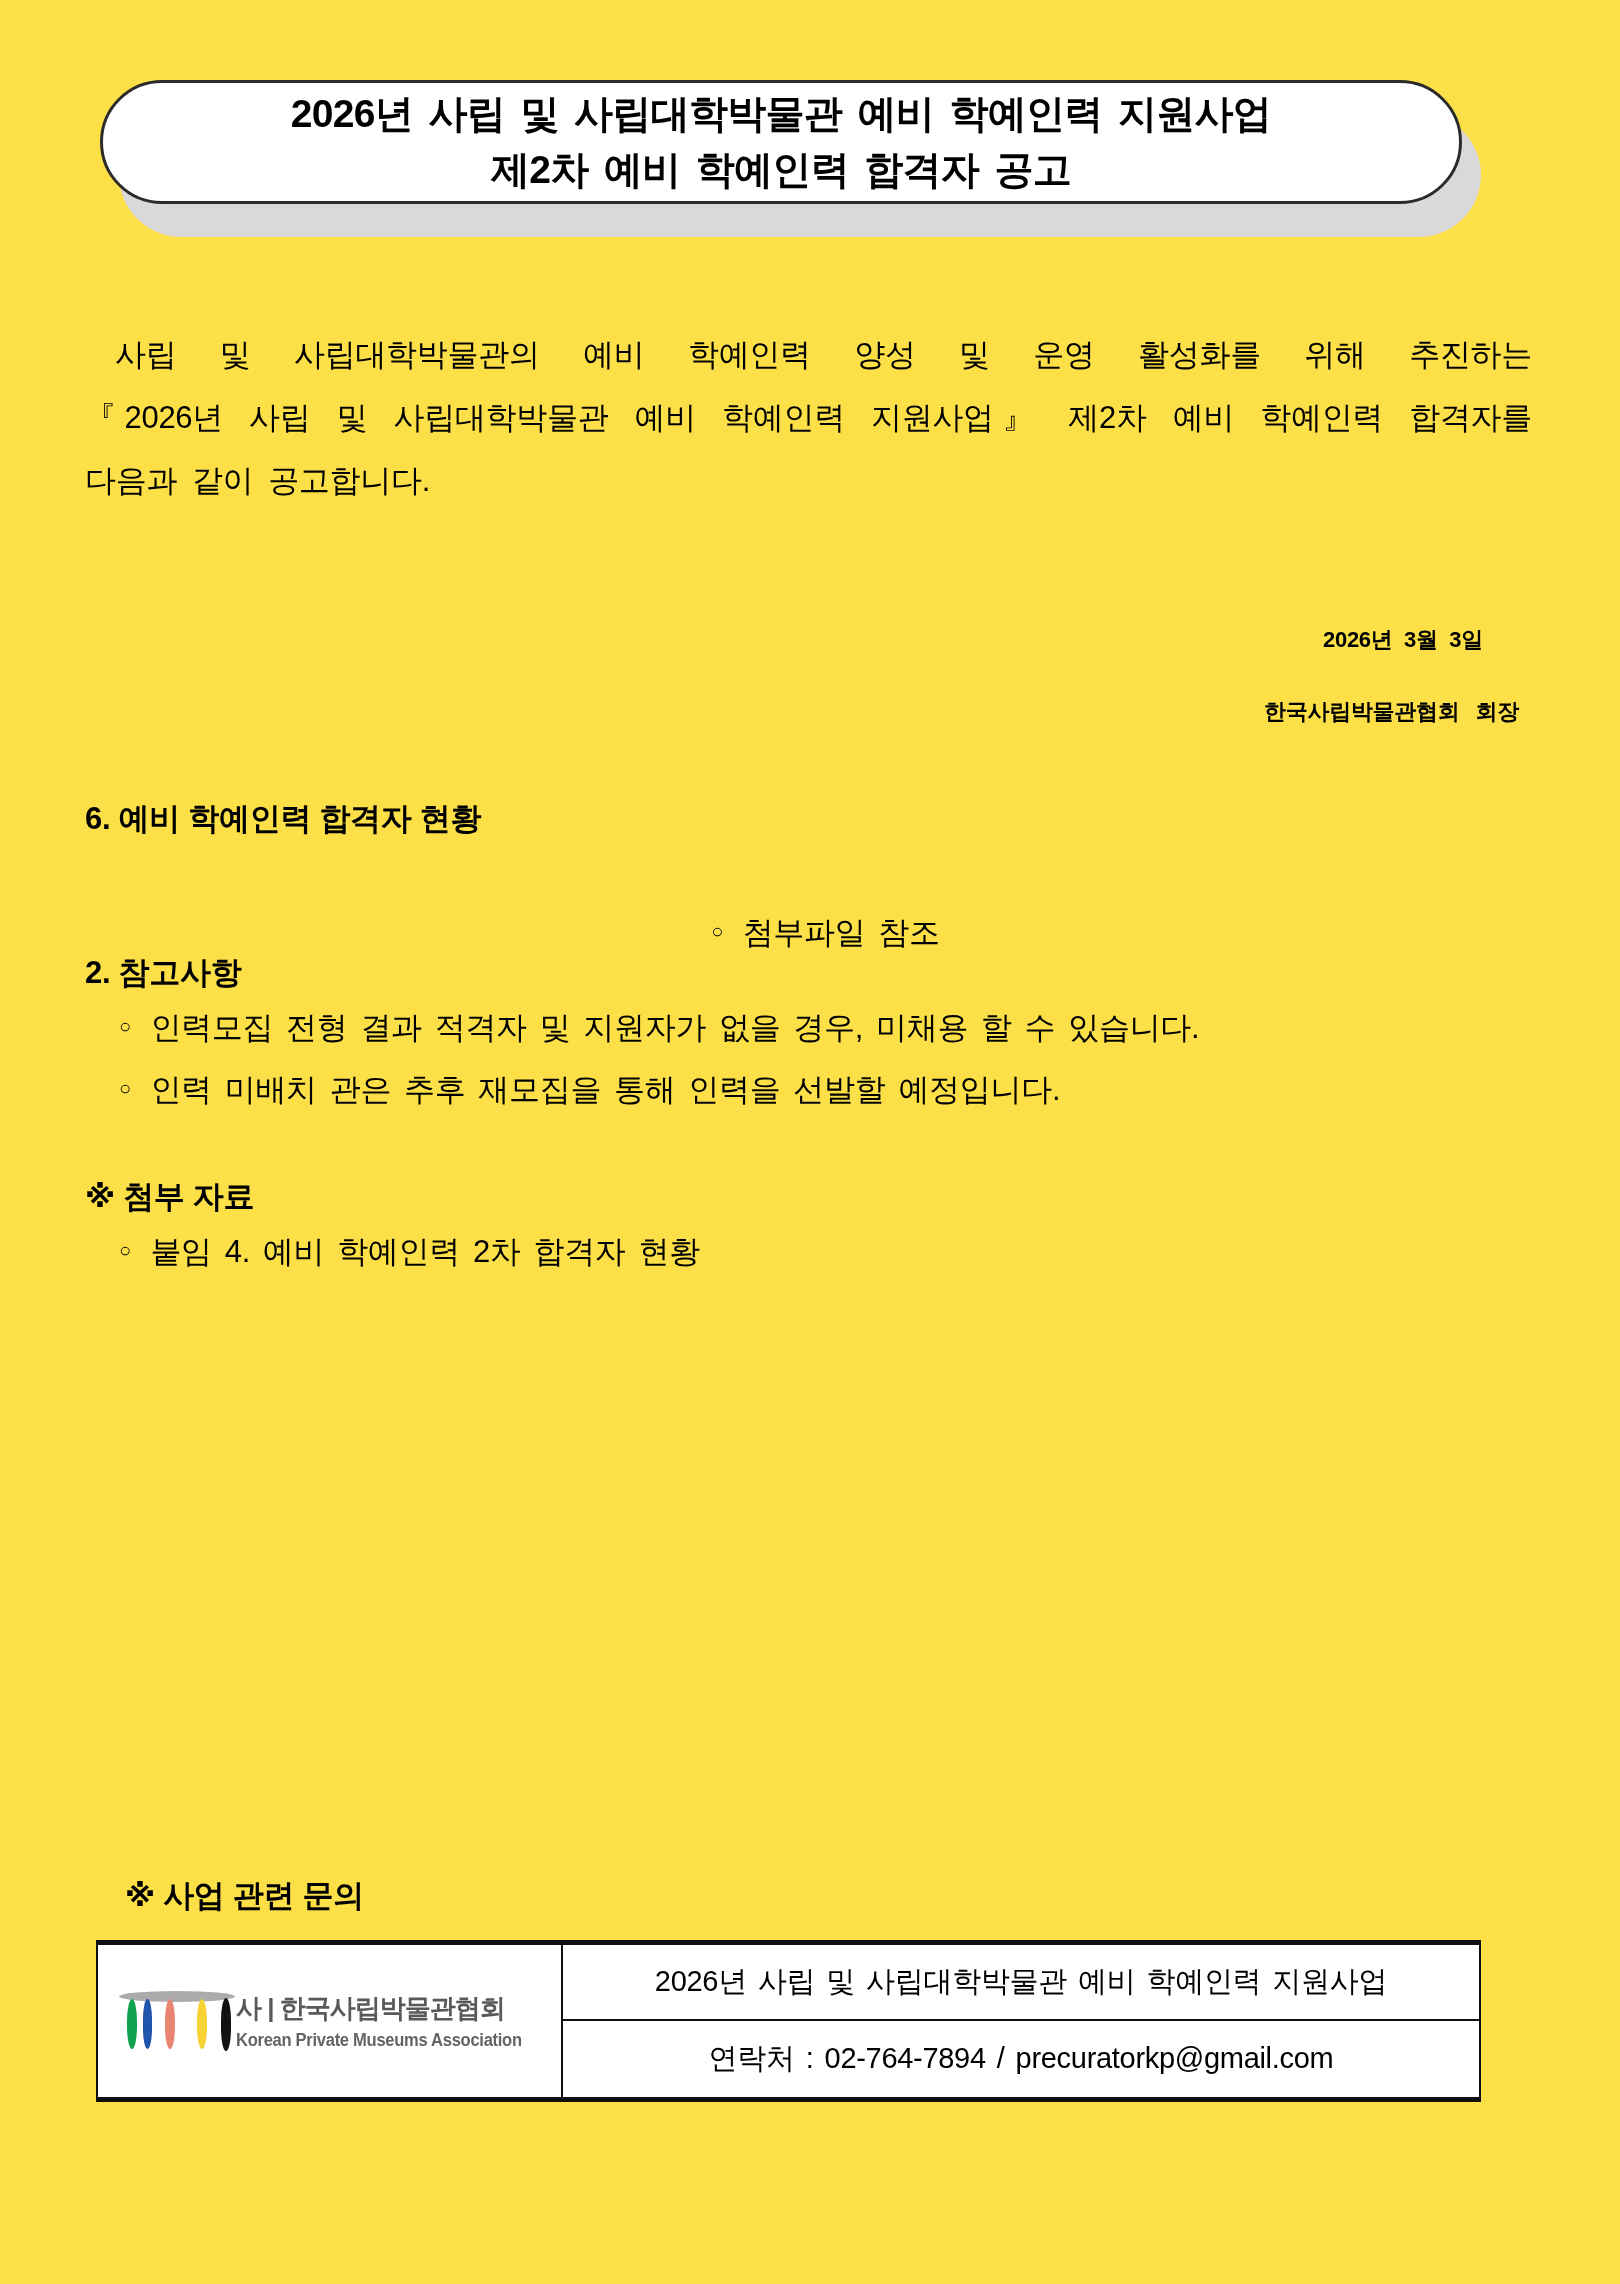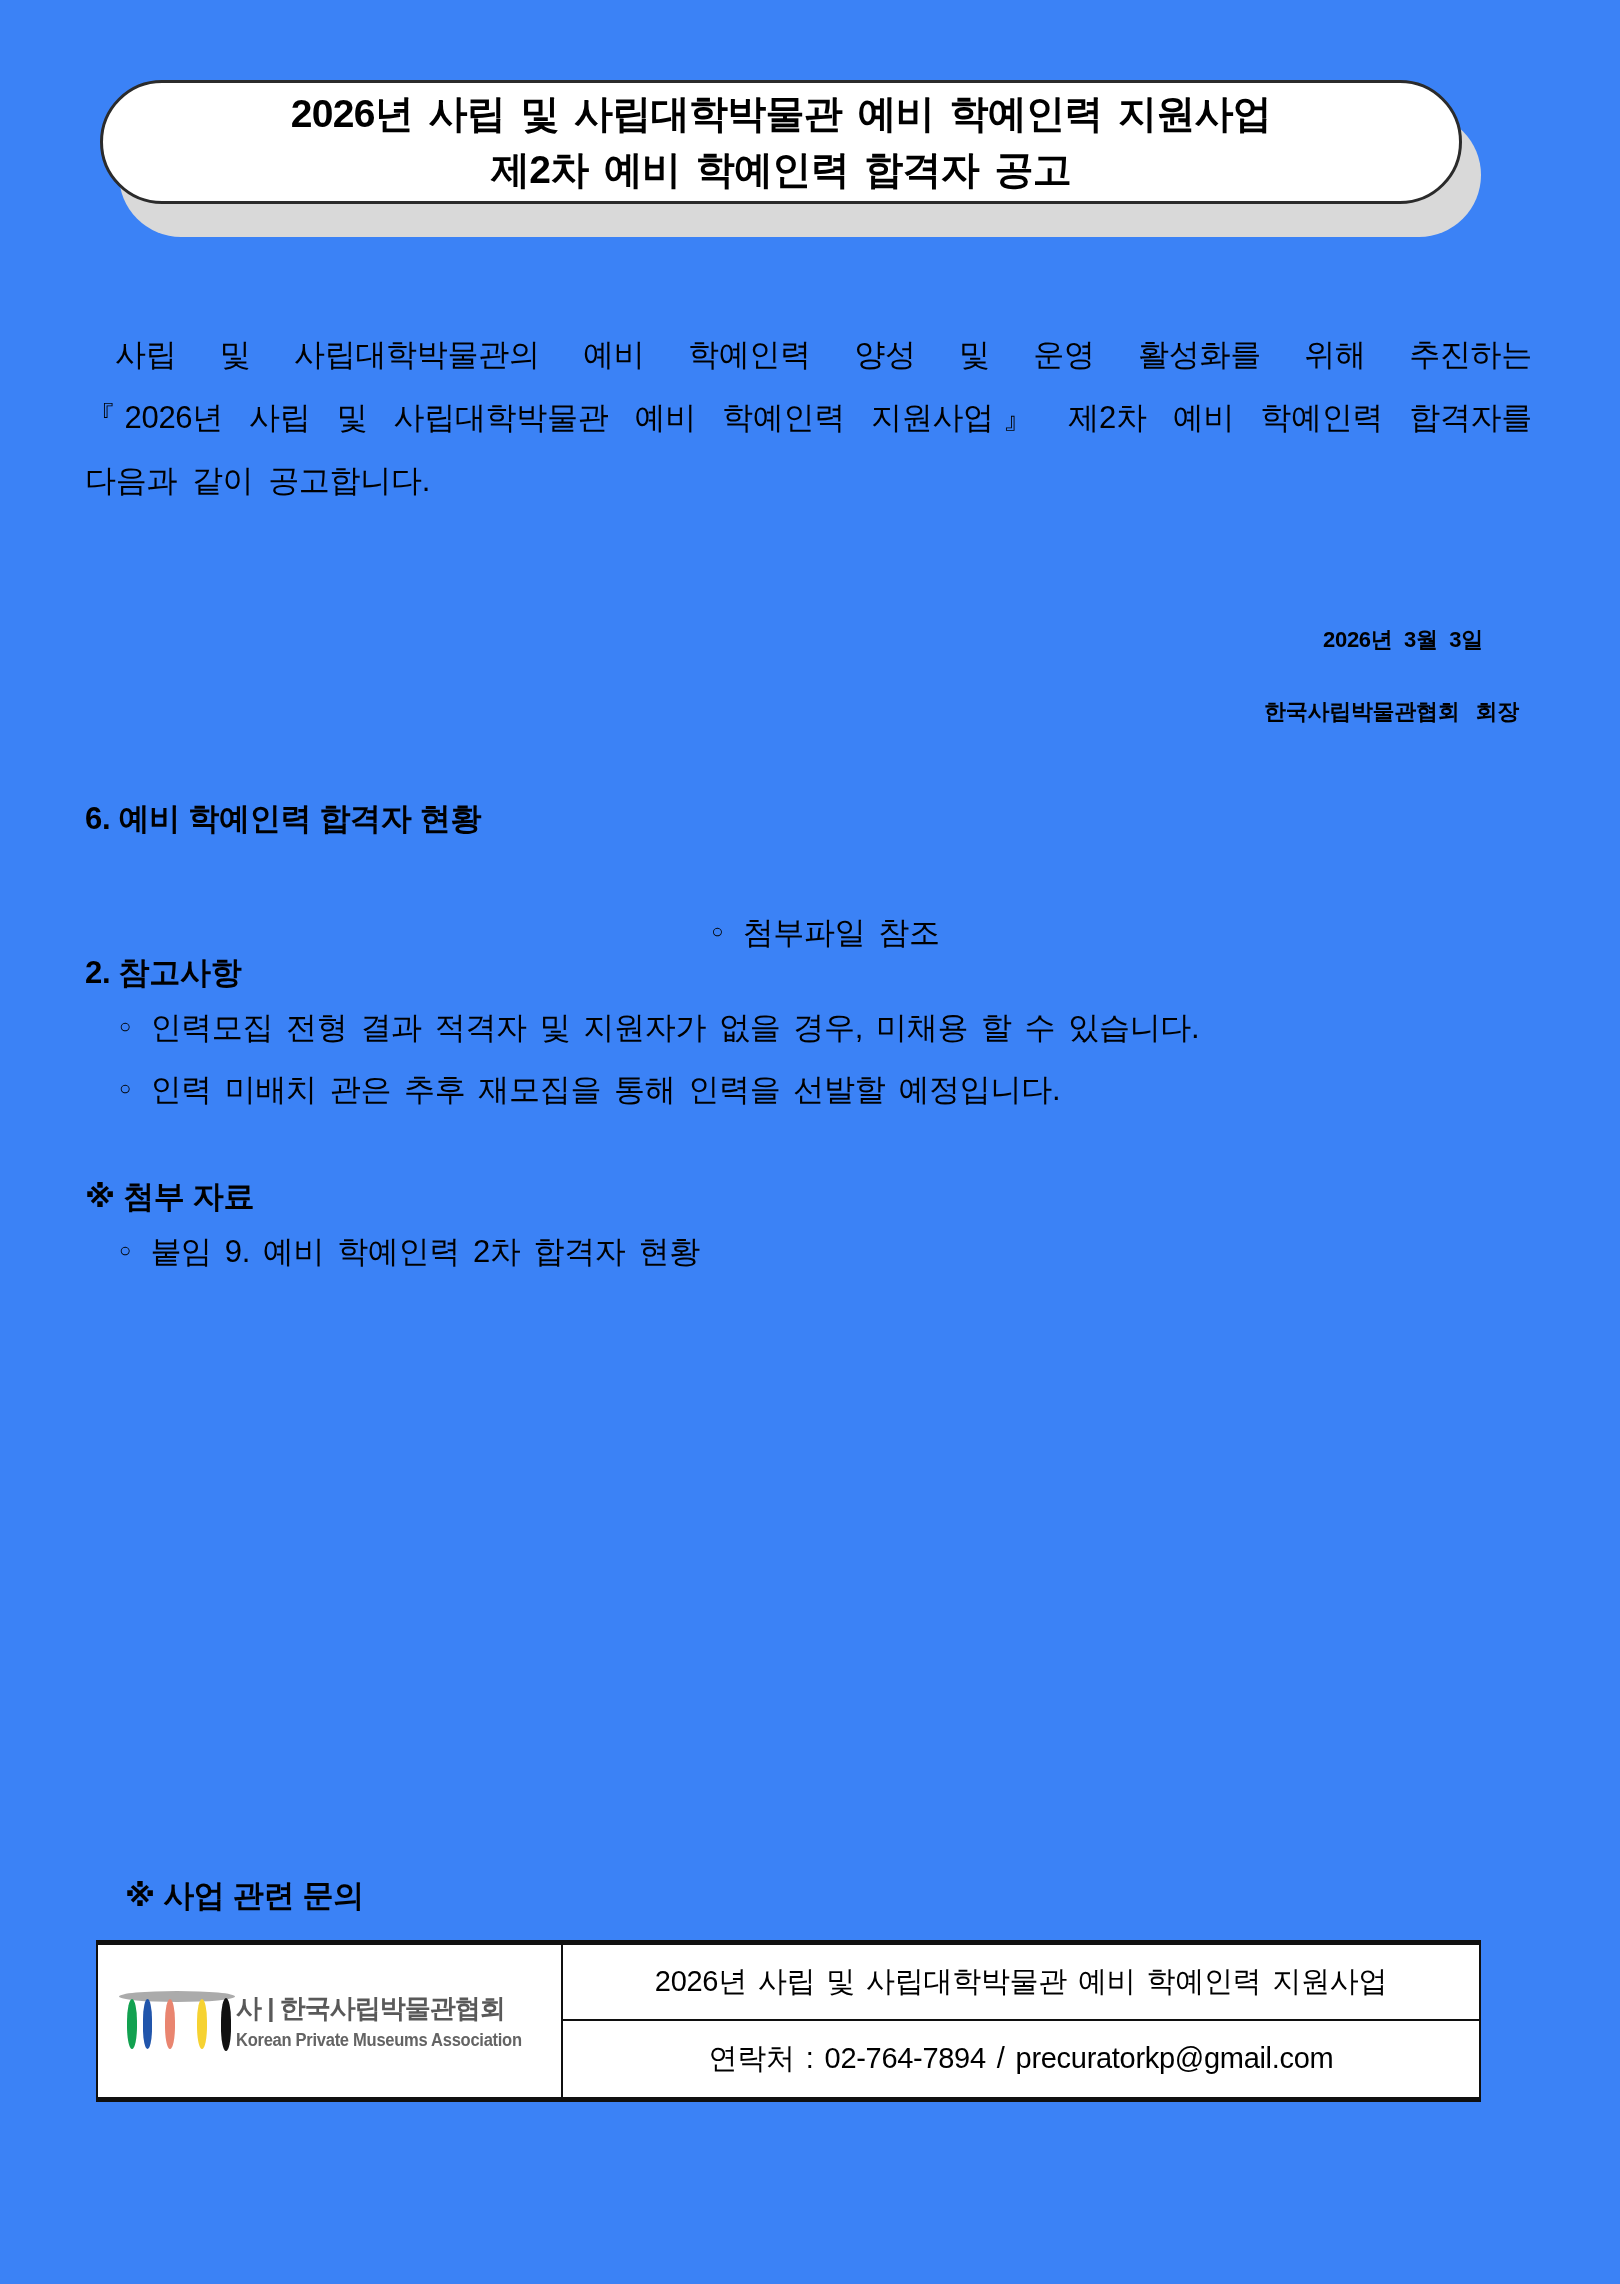--- a/index.html
+++ b/index.html
@@ -1,19 +1,19 @@
 <!DOCTYPE html>
 <html style="font-size:10.4px"><head>
 <meta charset="utf-8">
 <style>
   html,body{margin:0;padding:0;background:#888;}
   .page{
     position:relative;
     width:1620px;height:2284px;
-    background:#3b82f6;
+    background:#fde047;
     font-family:"Liberation Sans","DejaVu Sans",sans-serif;
     color:#000;
     overflow:hidden;
     margin:0 auto;
   }
   
   .title-shadow{
     position:absolute;left:119px;top:113px;width:1362px;height:124px;
     background:#d9d9d9;border-radius:63px;
   }
@@ -118,21 +118,21 @@
   <div class="sec head pos-s2h">2. 참고사항</div>
   <div class="sec bullet pos-s2b1">
     <span class="bullet-glyph">○</span><span>인력모집 전형 결과 적격자 및 지원자가 없을 경우, 미채용 할 수 있습니다.</span>
   </div>
   <div class="sec head pos-ath">※ 첨부 자료</div>
 
   <div class="sec bullet pos-s2b2">
     <span class="bullet-glyph">○</span><span>인력 미배치 관은 추후 재모집을 통해 인력을 선발할 예정입니다.</span>
   </div>
   <div class="sec bullet pos-atb">
-    <span class="bullet-glyph">○</span><span>붙임 9. 예비 학예인력 2차 합격자 현황</span>
+    <span class="bullet-glyph">○</span><span>붙임 4. 예비 학예인력 2차 합격자 현황</span>
   </div>
 
   <div class="sec head inquiry pos-inq">※ 사업 관련 문의</div>
 
   <div class="contact-table">
     <div class="logo-cell">
       <div class="logo-group">
         <div class="logo-mark">
           <span class="logo-roof" style="background: rgb(171, 171, 171);"></span>
             <span class="logo-bar" style="background: rgb(18, 161, 80);"></span>

